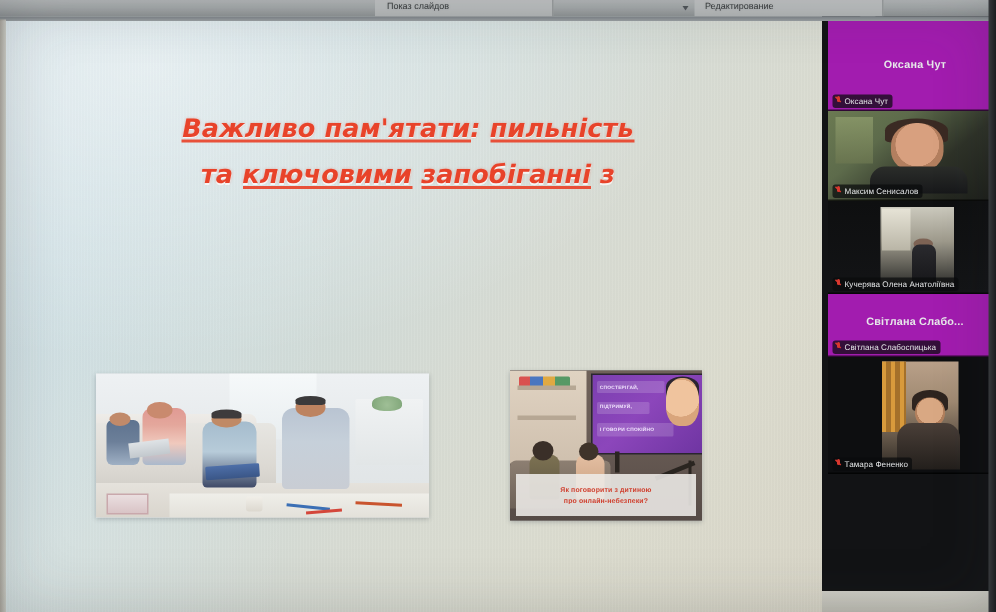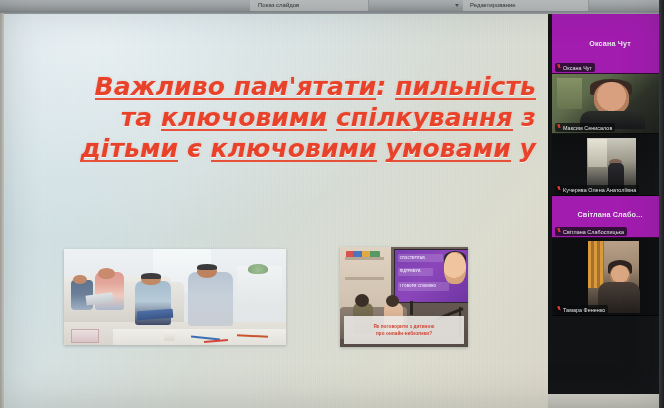--- a/index.html
+++ b/index.html
@@ -30,22 +30,22 @@
     overflow:hidden;}
   .slide::after{content:"";position:absolute;inset:0;pointer-events:none;
     background:repeating-linear-gradient(90deg,rgba(255,255,255,.05) 0 1px,rgba(0,0,0,.025) 1px 2px);
     opacity:.55;}
   .glare{position:absolute;left:-10%;top:-40%;width:80%;height:150%;
     background:linear-gradient(110deg,rgba(255,255,255,.38),rgba(255,255,255,0) 62%);
     transform:rotate(-9deg);pointer-events:none;z-index:2;}
 
   
   .headline{position:absolute;left:8px;top:58px;width:528px;z-index:3;
-    text-align:right;font-family:"DejaVu Sans",sans-serif;font-weight:700;
-    font-style:italic;font-size:25px;line-height:31px;
+    text-align:center;font-family:"DejaVu Sans",sans-serif;font-weight:700;
+    font-style:italic;font-size:17px;line-height:31px;
     color:#e8432a;letter-spacing:.1px;
     text-shadow:0 1px 0 rgba(255,255,255,.75), 0 0 2px rgba(232,67,42,.35);}
   .headline .ln{display:block;white-space:nowrap;}
   .headline u{text-decoration:none;position:relative;}
   .headline u::after{content:"";position:absolute;left:0;right:0;bottom:1.5px;
     height:1.4px;background:#e8432a;opacity:.92;}
 
   
   .photo1{position:absolute;left:64px;top:236px;width:222px;height:96px;z-index:3;
     overflow:hidden;box-shadow:0 1px 3px rgba(60,70,80,.30);
@@ -238,22 +238,21 @@
     <div class="tb-seg" style="left:463px;width:125px;"></div>
     <div class="tb-txt" style="left:470px;">Редактирование</div>
   </div>
   <div class="tb-under"></div>
 
   <div class="slide">
     <div class="glare"></div>
 
     <div class="headline" id="headline">
         <span class="ln"><u>Важливо </u><u>пам'ятати</u><span>: </span><u>пильність</u></span>
-        <span class="ln"><span>та </span><u>ключовими</u><span> </span><u>спілкування</u><span> з</span></span>
-        <span class="ln"><u>дітьми</u><span> є </span><u>ключовими</u><span> </span><u>умовами</u><span> у</span></span>
+        <span class="ln"><span>та </span><u>ключовими</u><span> </span><u>запобіганні</u><span> з</span></span>
       </div>
 
     <div class="photo1 p1">
       <div class="wall"></div>
       <div class="win"></div>
       <div class="cab"></div>
       <div class="plant"></div>
       <div class="sofaback"></div>
       <div class="sofa"></div>
       <div class="floor"></div>

